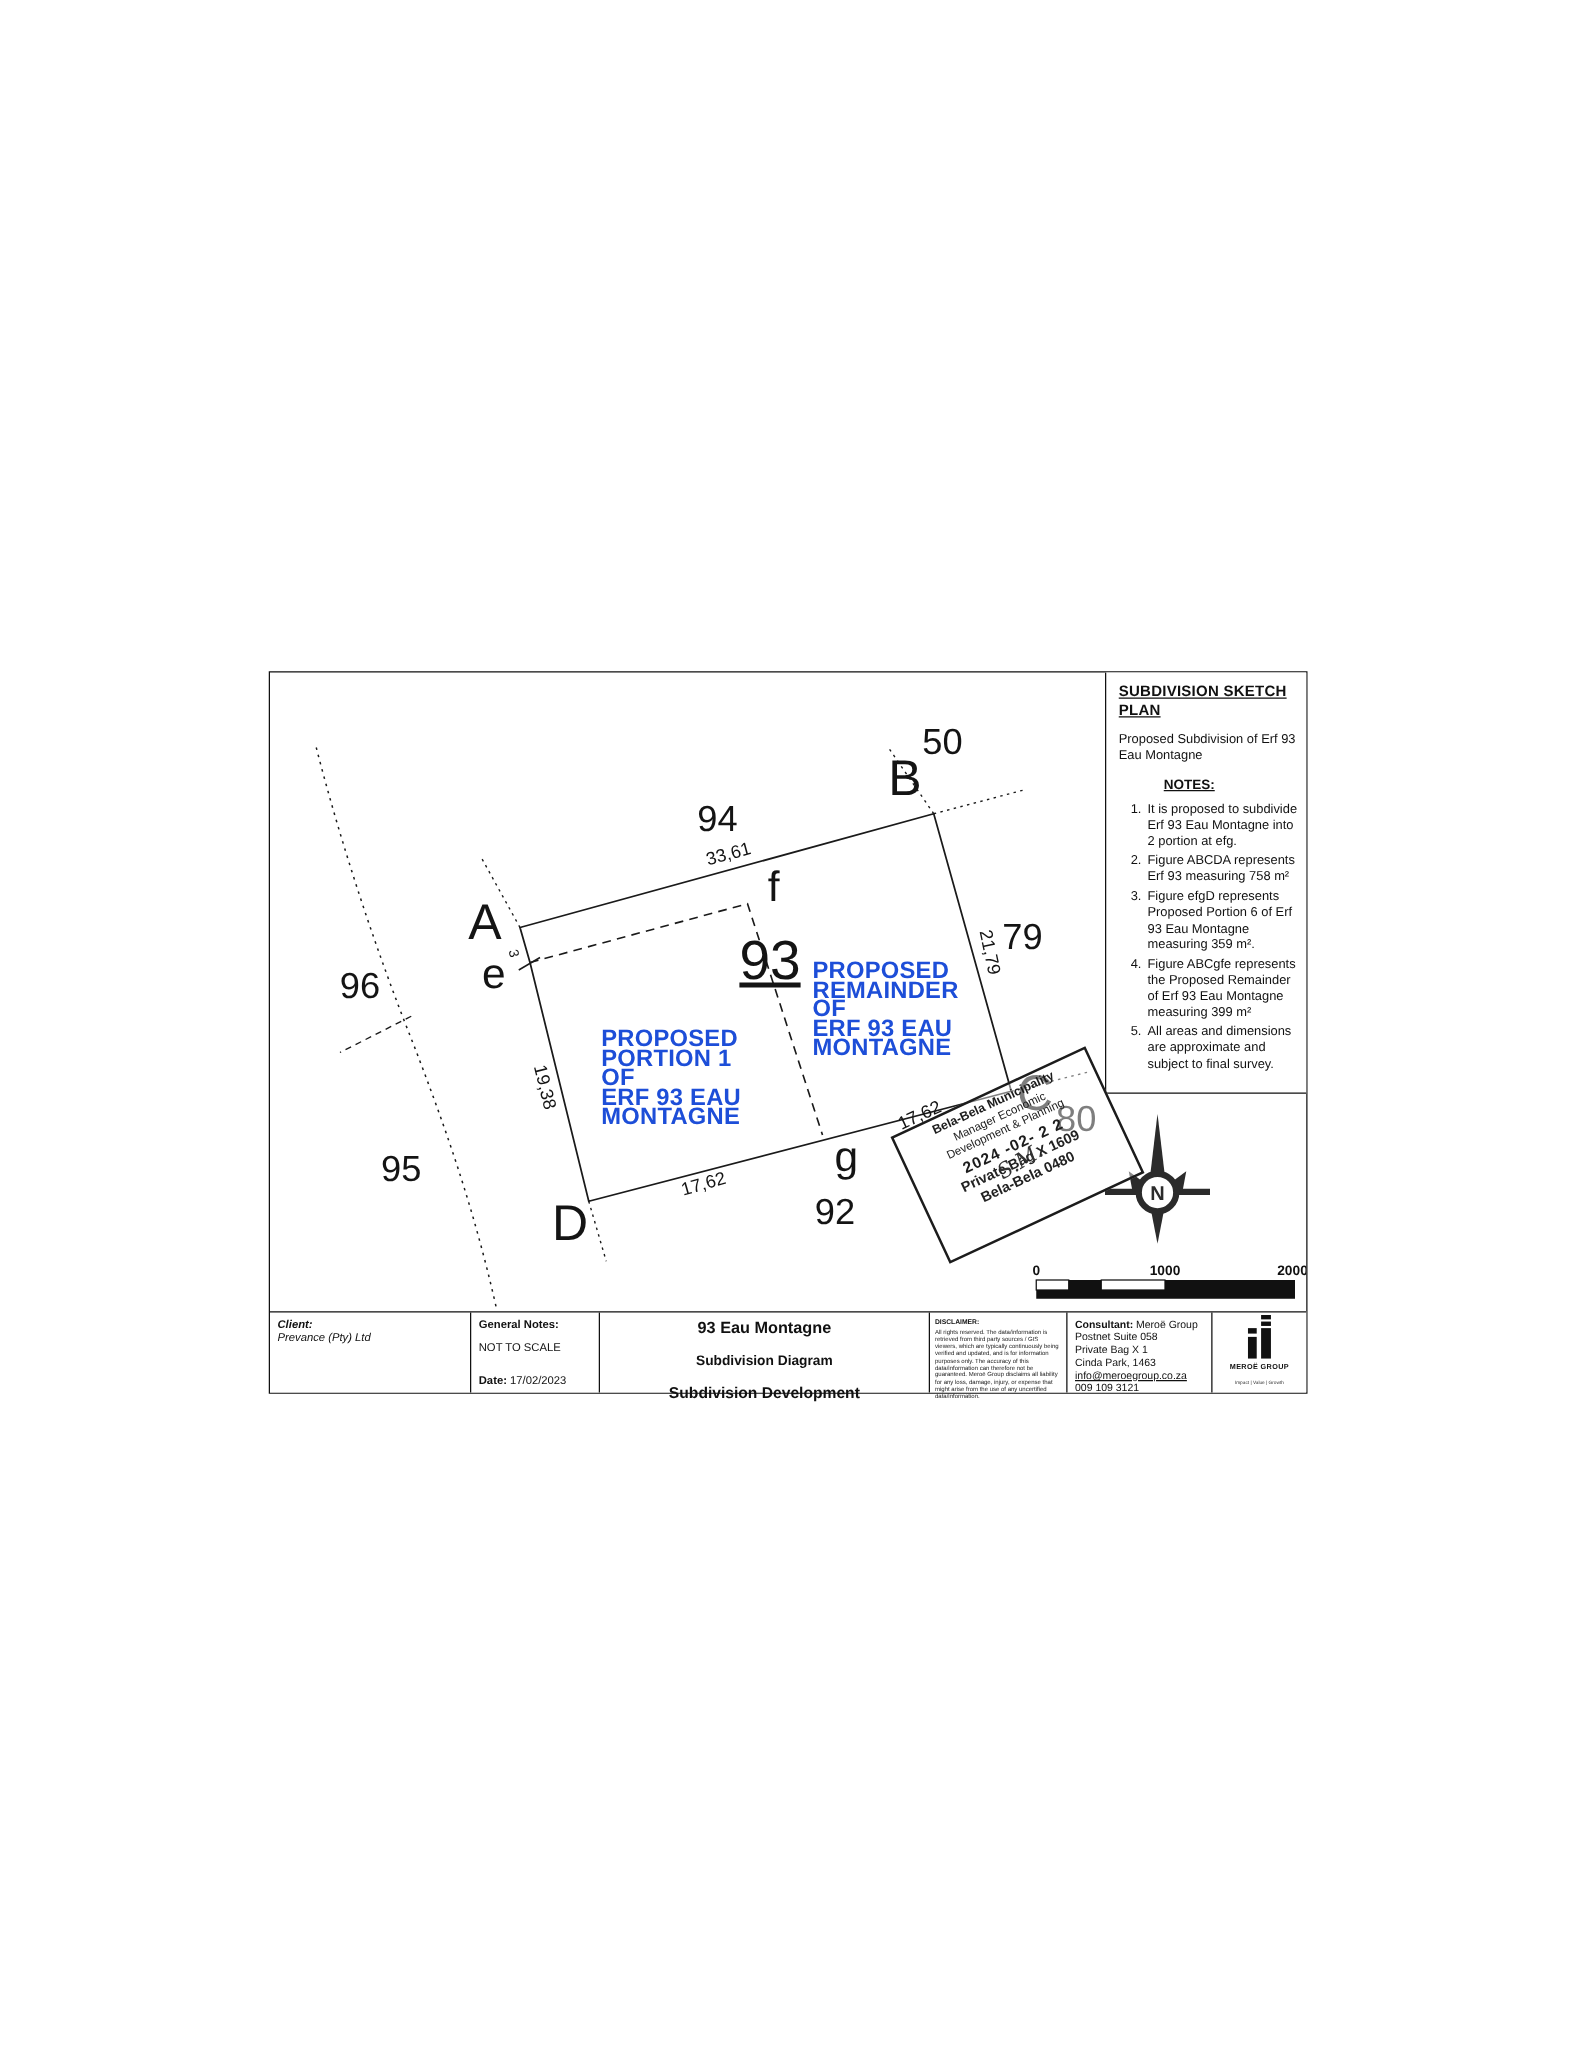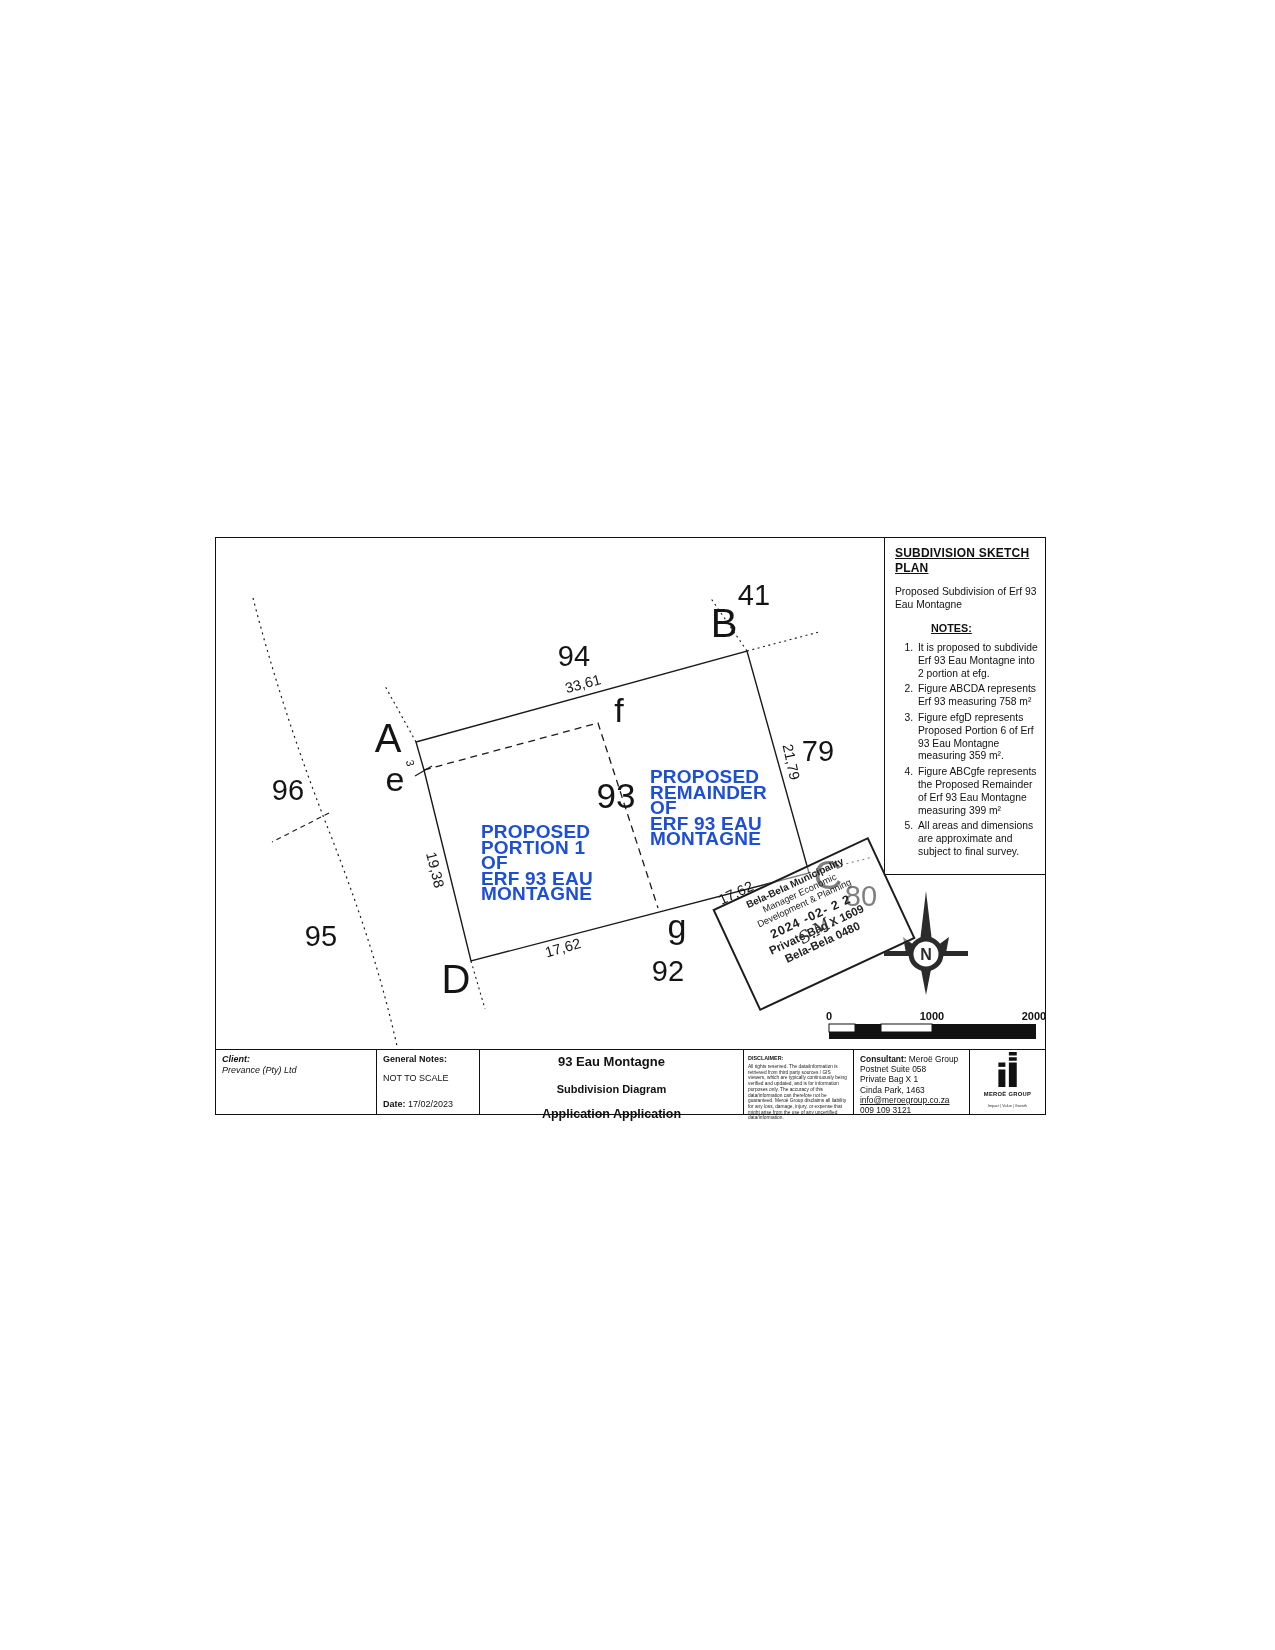--- a/index.html
+++ b/index.html
@@ -105,25 +105,25 @@
     </svg>
 
     <div class="lbl corner" style="left:172px;top:200px;">A</div>
     <div class="lbl corner" style="left:508px;top:85px;">B</div>
     <div class="lbl corner" style="left:612px;top:337px;">C</div>
     <div class="lbl corner" style="left:240px;top:441px;">D</div>
     <div class="lbl corner-sm" style="left:179px;top:241px;">e</div>
     <div class="lbl corner-sm" style="left:403px;top:172px;">f</div>
     <div class="lbl corner-sm" style="left:461px;top:388px;">g</div>
 
-    <div class="lbl erf" style="left:538px;top:57px;">41</div>
+    <div class="lbl erf" style="left:538px;top:57px;">50</div>
     <div class="lbl erf" style="left:602px;top:213px;">79</div>
     <div class="lbl erf" style="left:645px;top:358px;">80</div>
     <div class="lbl erf" style="left:452px;top:433px;">92</div>
-    <div class="lbl" style="left:400px;top:257px;font-size:35px;">93</div>
+    <div class="lbl" style="left:400px;top:231px;font-size:44px;text-decoration:underline;">93</div>
     <div class="lbl erf" style="left:358px;top:118px;">94</div>
     <div class="lbl erf" style="left:105px;top:398px;">95</div>
     <div class="lbl erf" style="left:72px;top:252px;">96</div>
 
     <div class="lbl dim" style="left:367px;top:146px;transform:translate(-50%,-50%) rotate(-15deg);">33,61</div>
     <div class="lbl dim" style="left:575px;top:224px;transform:translate(-50%,-50%) rotate(78deg);">21,79</div>
     <div class="lbl dim" style="left:219px;top:332px;transform:translate(-50%,-50%) rotate(76deg);">19,38</div>
     <div class="lbl dim" style="left:347px;top:410px;transform:translate(-50%,-50%) rotate(-16deg);">17,62</div>
     <div class="lbl dim" style="left:520px;top:355px;transform:translate(-50%,-50%) rotate(-25deg);">17,62</div>
     <div class="lbl" style="left:194px;top:225px;font-size:11px;transform:translate(-50%,-50%) rotate(76deg);">3</div>
@@ -169,21 +169,21 @@
         <div class="tb-lab">General Notes:</div>
         <div style="margin-top:8px;">NOT TO SCALE</div>
         <div style="margin-top:auto;">
           <span class="tb-lab">Date:</span>
           <span>17/02/2023</span>
         </div>
       </div>
       <div class="tb-cell" id="tb-title">
         <div class="tb-t1">93 Eau Montagne</div>
         <div class="tb-t2">Subdivision Diagram</div>
-        <div class="tb-t3">Application Application</div>
+        <div class="tb-t3">Subdivision Development</div>
       </div>
       <div class="tb-cell" id="tb-disc">
         <div class="disc-lab">DISCLAIMER:</div>
         <div class="disc-body">All rights reserved. The data/information is retrieved from third party sources / GIS viewers, which are typically continuously being verified and updated, and is for information purposes only. The accuracy of this data/information can therefore not be guaranteed. Meroë Group disclaims all liability for any loss, damage, injury, or expense that might arise from the use of any uncertified data/information.</div>
       </div>
       <div class="tb-cell" id="tb-cons">
         <div>
           <span class="tb-lab">Consultant:</span>
           <span>Meroë Group</span>
         </div>

